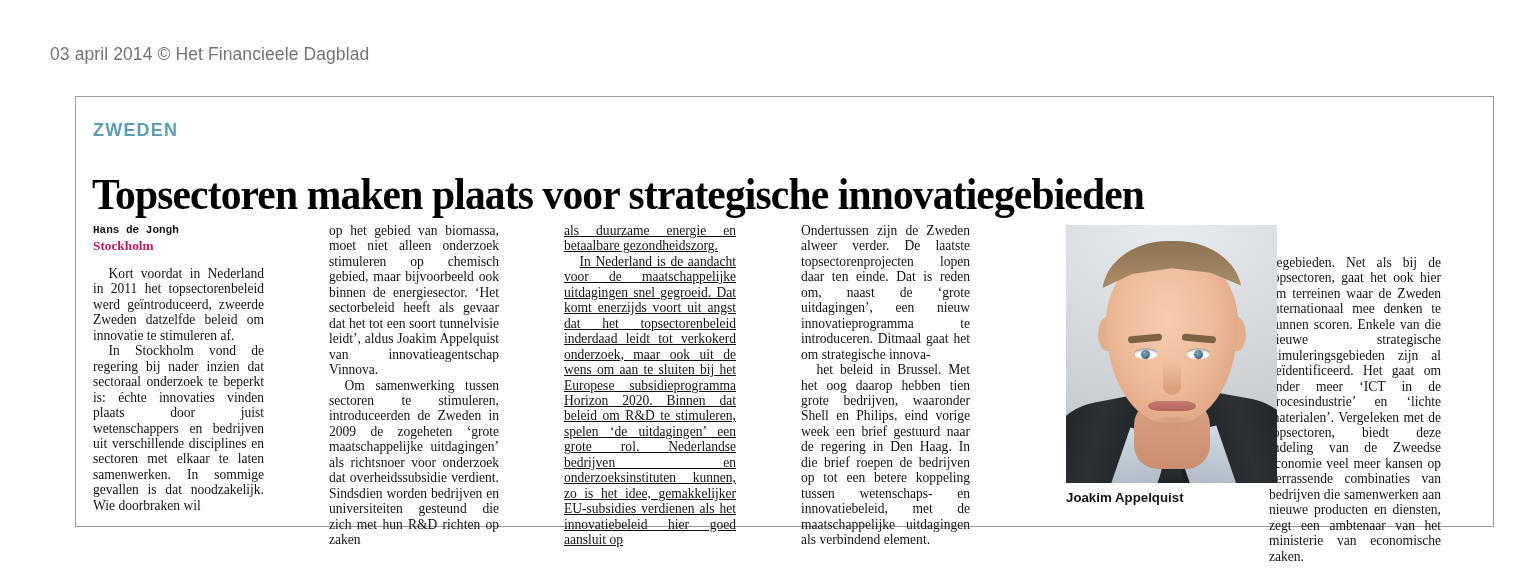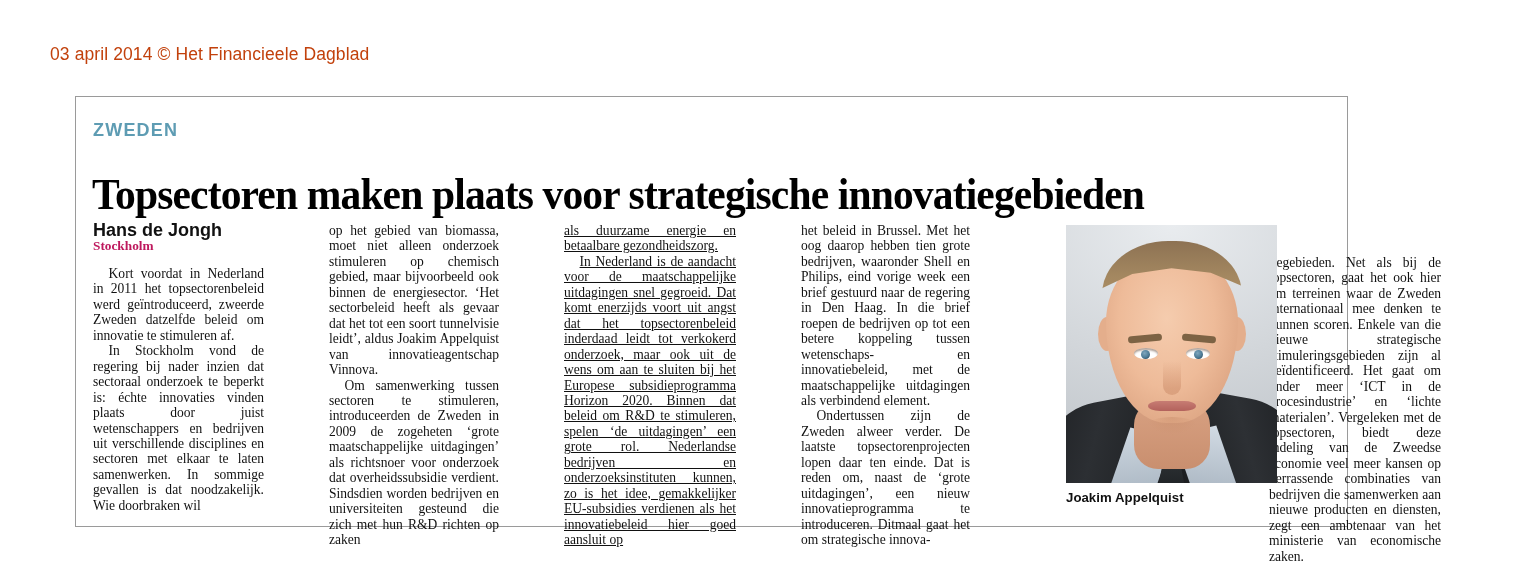--- a/index.html
+++ b/index.html
@@ -17,30 +17,30 @@
   }
 
   
   #source-line {
     position: absolute;
     left: 50px;
     top: 44px;
     font-family: "Liberation Sans", sans-serif;
     font-size: 17.5px;
     letter-spacing: 0.1px;
-    color: #c2410c;
+    color: #737373;
     white-space: nowrap;
   }
 
   
   #article-frame {
     position: absolute;
     left: 75px;
     top: 96px;
-    width: 1273px;
+    width: 1419px;
     height: 431px;
     border: 1px solid #9a9a9a;
     background: #ffffff;
     box-sizing: border-box;
   }
 
   #article-inner {
     position: absolute;
     left: 17px;
     top: 0px;
@@ -103,23 +103,23 @@
     text-indent: 1.15em;
   }
 
   #col-1 { left: 0px;    width: 171px; }
   #col-2 { left: 236px;  width: 170px; }
   #col-3 { left: 471px;  width: 172px; text-decoration: underline; }
   #col-4 { left: 708px;  width: 169px; }
   #col-5 { left: 1176px; width: 172px; margin-top: 32px; }
 
   .byline {
-    font-family: Liberation Sans, sans-serif;
-    font-weight: bold;
-    font-size: 18px;
+    font-family: Liberation Mono, monospace;
+    font-weight: bold;
+    font-size: 11px;
     line-height: 15px;
     text-align: left;
     text-indent: 0 !important;
   }
   .byline-city {
     font-family: "Liberation Serif", serif;
     font-weight: bold;
     font-size: 13.3px;
     line-height: 15px;
     color: #be185d;
@@ -296,22 +296,22 @@
         <p>op het gebied van biomassa, moet niet alleen onderzoek stimuleren op chemisch gebied, maar bijvoorbeeld ook binnen de energiesector. ‘Het sectorbeleid heeft als gevaar dat het tot een soort tunnelvisie leidt’, aldus Joakim Appelquist van innovatieagentschap Vinnova.</p>
         <p>Om samenwerking tussen sectoren te stimuleren, introduceerden de Zweden in 2009 de zogeheten ‘grote maatschappelijke uitdagingen’ als richtsnoer voor onderzoek dat overheidssubsidie verdient. Sindsdien worden bedrijven en universiteiten gesteund die zich met hun R&amp;D richten op zaken</p>
       </div>
 
       <div class="col" id="col-3">
         <p>als duurzame energie en betaalbare gezondheidszorg.</p>
         <p>In Nederland is de aandacht voor de maatschappelijke uitdagingen snel gegroeid. Dat komt enerzijds voort uit angst dat het topsectorenbeleid inderdaad leidt tot verkokerd onderzoek, maar ook uit de wens om aan te sluiten bij het Europese subsidieprogramma Horizon 2020. Binnen dat beleid om R&amp;D te stimuleren, spelen ‘de uitdagingen’ een grote rol. Nederlandse bedrijven en onderzoeksinstituten kunnen, zo is het idee, gemakkelijker EU-subsidies verdienen als het innovatiebeleid hier goed aansluit op</p>
       </div>
 
       <div class="col" id="col-4">
+        <p>Ondertussen zijn de Zweden alweer verder. De laatste topsectorenprojecten lopen daar ten einde. Dat is reden om, naast de ‘grote uitdagingen’, een nieuw innovatieprogramma te introduceren. Ditmaal gaat het om strategische innova-</p>
         <p>het beleid in Brussel. Met het oog daarop hebben tien grote bedrijven, waaronder Shell en Philips, eind vorige week een brief gestuurd naar de regering in Den Haag. In die brief roepen de bedrijven op tot een betere koppeling tussen wetenschaps- en innovatiebeleid, met de maatschappelijke uitdagingen als verbindend element.</p>
-        <p>Ondertussen zijn de Zweden alweer verder. De laatste topsectorenprojecten lopen daar ten einde. Dat is reden om, naast de ‘grote uitdagingen’, een nieuw innovatieprogramma te introduceren. Ditmaal gaat het om strategische innova-</p>
       </div>
 
       <div class="col" id="col-5">
         <p>tiegebieden. Net als bij de topsectoren, gaat het ook hier om terreinen waar de Zweden internationaal mee denken te kunnen scoren. Enkele van die nieuwe strategische stimuleringsgebieden zijn al geïdentificeerd. Het gaat om onder meer ‘ICT in de procesindustrie’ en ‘lichte materialen’. Vergeleken met de topsectoren, biedt deze indeling van de Zweedse economie veel meer kansen op verrassende combinaties van bedrijven die samenwerken aan nieuwe producten en diensten, zegt een ambtenaar van het ministerie van economische zaken.</p>
       </div>
 
     </div>
 
     <div id="photo-block">
       <div id="photo" aria-label="portrait-photo-of-joakim-appelquist">

